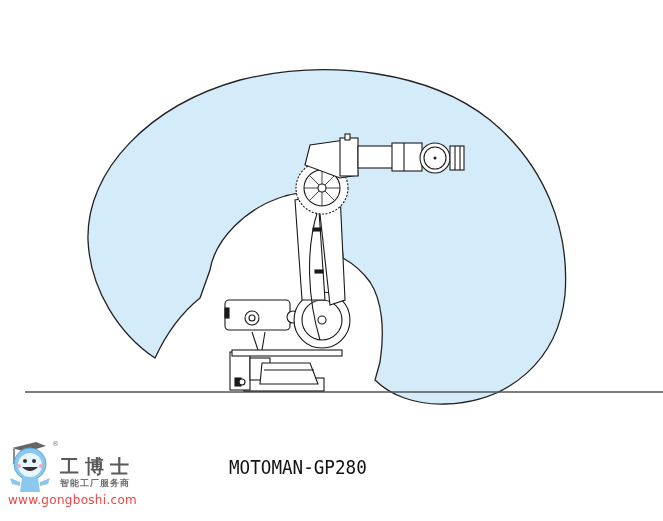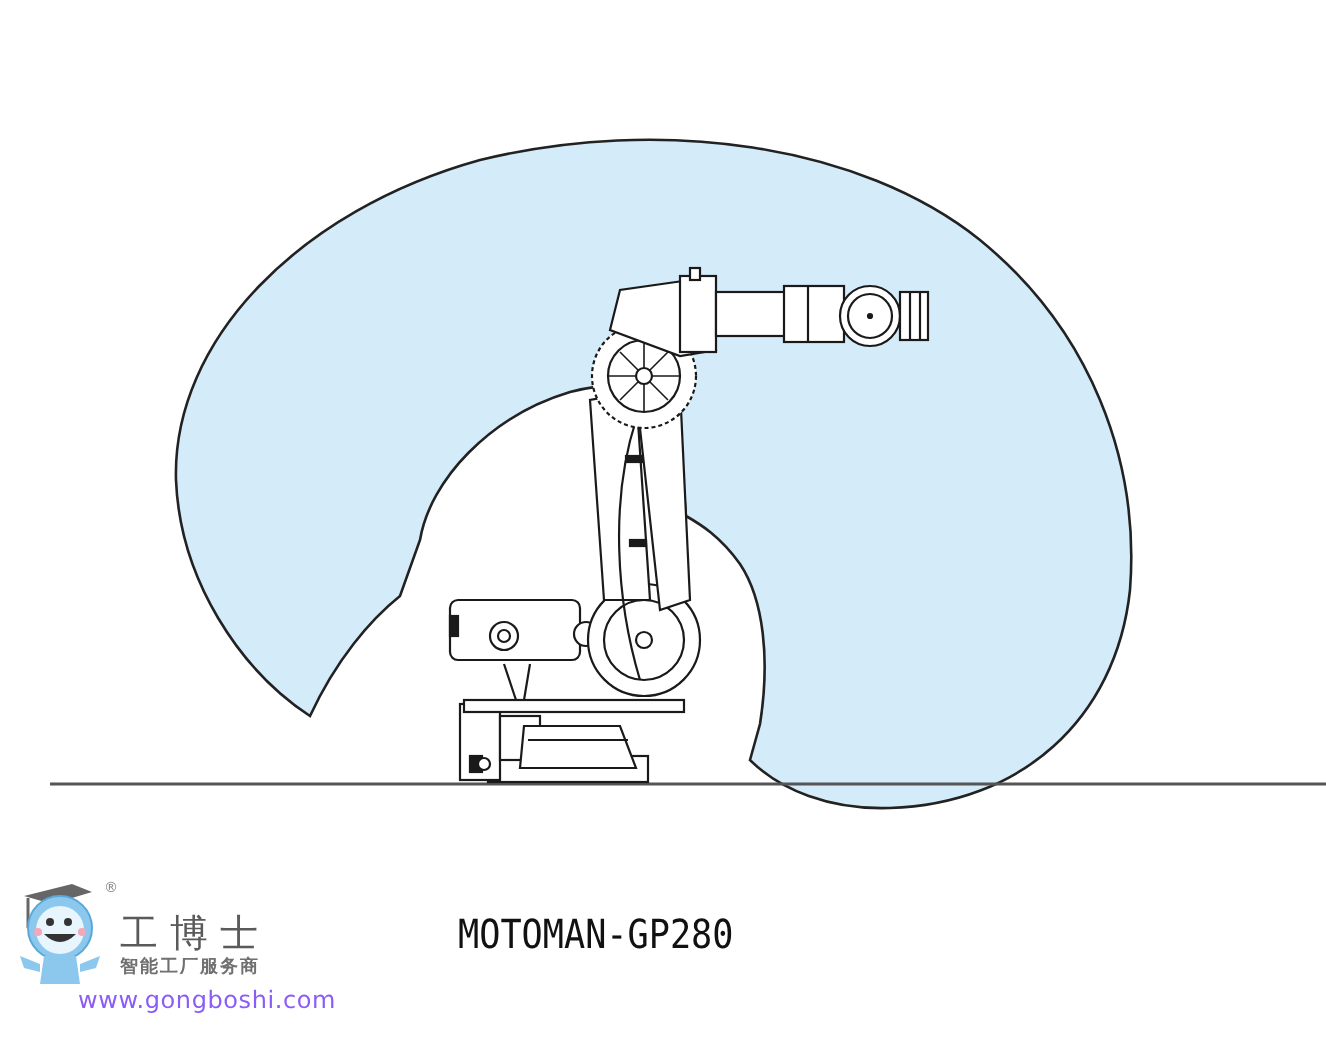--- a/index.html
+++ b/index.html
@@ -3,23 +3,23 @@
   <meta charset="utf-8">
   <style>
     html, body { margin: 0; padding: 0; background: #ffffff; }
     body { width: 663px; height: 521px; position: relative; overflow: hidden;
            font-family: "DejaVu Sans", sans-serif; }
     .diagram { position: absolute; left: 0; top: 0; width: 663px; height: 521px; }
     .model-label { position: absolute; left: 229px; top: 455px; font-family: "DejaVu Sans Mono", monospace;
                    font-size: 20px; letter-spacing: 0px; color: #111; transform: scaleX(0.88); transform-origin: left top; }
     .logo { position: absolute; left: 6px; top: 438px; width: 130px; height: 78px; }
     .logo-cn { position: absolute; left: 60px; top: 454px; font-family: "DejaVu Serif", serif; font-size: 19px;
-               color: #5a5a5a; letter-spacing: 6px; font-weight: normal; }
+               color: #5a5a5a; letter-spacing: 6px; font-weight: bold; }
     .logo-sub { position: absolute; left: 60px; top: 477px; font-size: 9px; color: #707070; letter-spacing: 1px; font-weight: bold; }
-    .logo-url { position: absolute; left: 8px; top: 493px; font-size: 12px; color: #8b5cf6; letter-spacing: 0.3px; margin-left: 31px; }
+    .logo-url { position: absolute; left: 8px; top: 493px; font-size: 12px; color: #ef4444; letter-spacing: 0.3px; }
     .logo-reg { position: absolute; left: 52px; top: 440px; font-size: 7px; color: #888; }
   </style>
 </head>
 <body>
 
 <svg class="diagram" viewBox="0 0 663 521" xmlns="http://www.w3.org/2000/svg">
 
   <path d="M155,358
            C120,335 90,290 88,240
            C86,170 150,105 240,80

